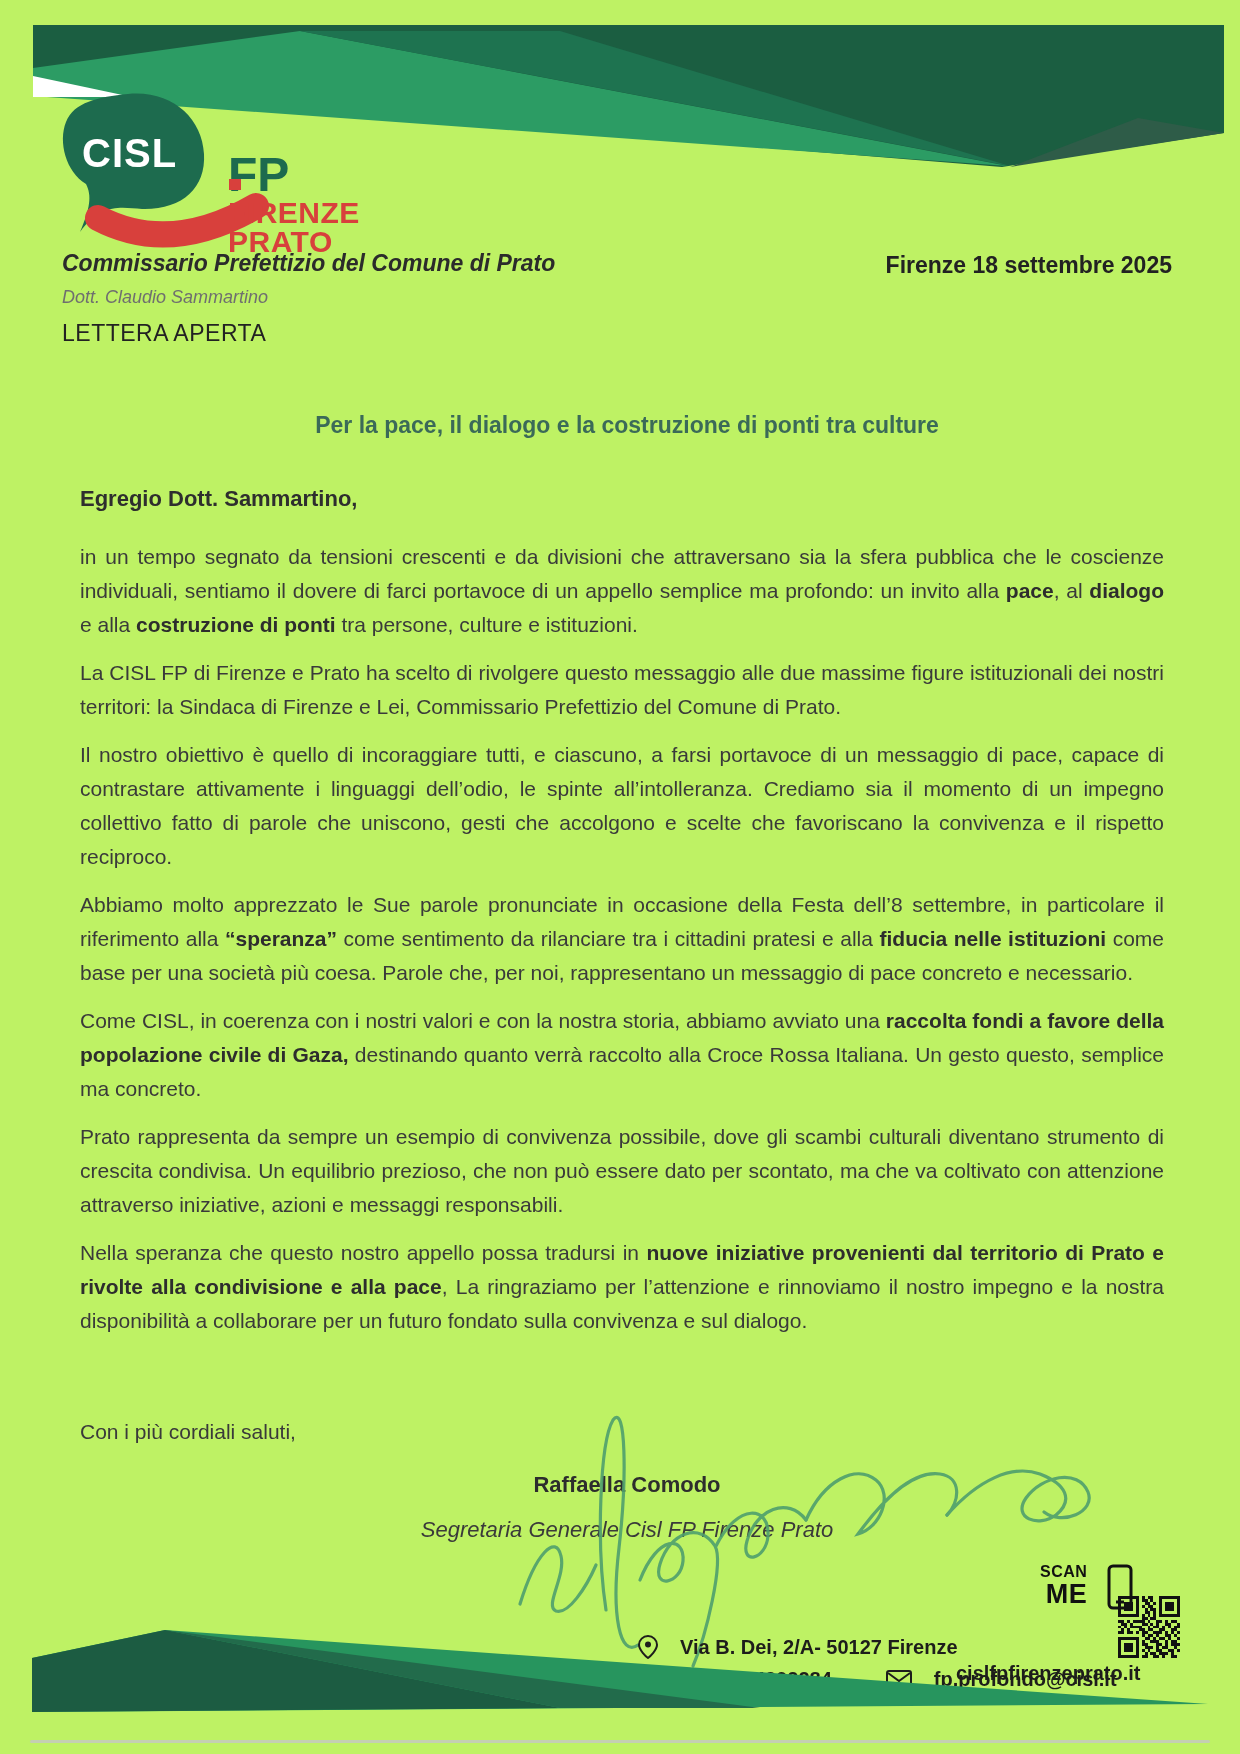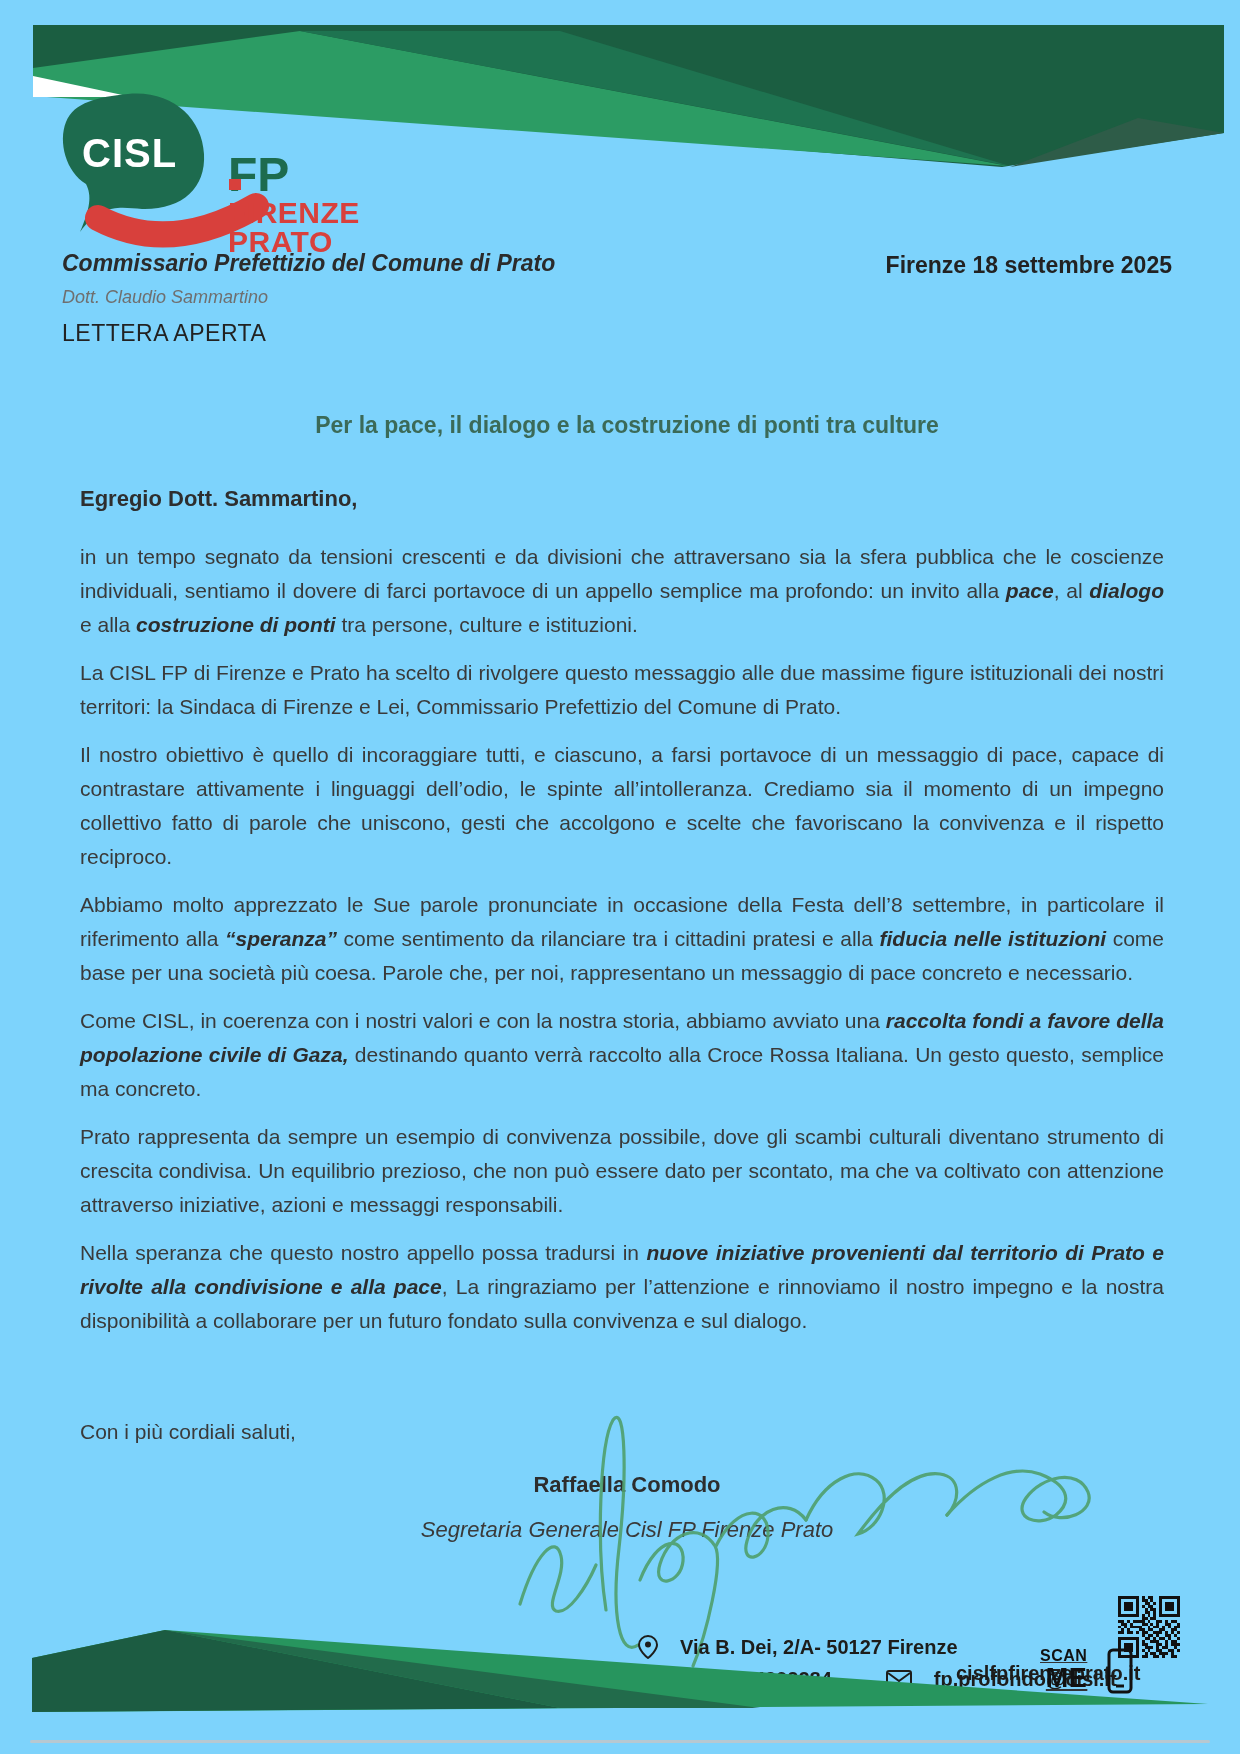--- a/index.html
+++ b/index.html
@@ -1,18 +1,18 @@
 <!DOCTYPE html>
 <html><head>
 <meta charset="utf-8">
 <style>
   html,body { margin:0; padding:0; background:#e8e8e8; }
   .page {
     position:relative; width:1240px; height:1754px; margin:0 auto;
-    background:#7dd3fc; overflow:hidden;
+    background:#bef264; overflow:hidden;
     font-family:"Liberation Sans","DejaVu Sans",sans-serif;
     color:#333;
   }
   svg text { font-family:"Liberation Sans","DejaVu Sans",sans-serif; }
 
   .top-banner { position:absolute; top:0; left:0; width:1240px; height:200px; }
   .bottom-banner { position:absolute; top:1624px; left:0; width:1240px; height:126px; }
 
   .logo { position:absolute; left:50px; top:88px; width:340px; height:175px; }
 
@@ -26,33 +26,33 @@
     position:absolute; left:7px; width:1240px; top:412px;
     text-align:center; font-size:23px; font-weight:700; color:#3b6a58;
   }
   .salutation { position:absolute; left:80px; top:486px; font-size:22px; font-weight:700; color:#2e2e2e; }
 
   .letter-body { position:absolute; left:80px; top:540px; width:1084px; }
   .para {
     margin:0 0 14px 0; font-size:21px; line-height:34px;
     text-align:justify; color:#3a3a3a;
   }
-  .para b { color:#2d2d2d;font-style:italic; }
+  .para b { color:#2d2d2d; }
 
   .closing { position:absolute; left:80px; top:1420px; font-size:21px; color:#3a3a3a; }
   .sig-name { position:absolute; left:7px; width:1240px; top:1472px; text-align:center; font-size:22px; font-weight:700; color:#2d2d2d; }
   .sig-role { position:absolute; left:7px; width:1240px; top:1517px; text-align:center; font-size:22px; font-style:italic; color:#3a3a3a; }
   .signature-ink { position:absolute; left:0; top:0; width:1240px; height:1754px; pointer-events:none; }
 
   .footer-contact { position:absolute; left:638px; top:1632px; }
   .contact-row { display:flex; align-items:center; gap:22px; height:30px; font-size:20px; font-weight:700; color:#1d1d1b; }
   .contact-row + .contact-row { margin-top:2px; }
   .contact-sep { width:10px; }
   .website { position:absolute; left:956px; top:1662px; font-size:20px; font-weight:700; color:#1d1d1b; }
-  .scanme { position:absolute; left:1040px; top:1648px; display:flex; gap:20px;text-decoration:underline; }
+  .scanme { position:absolute; left:1040px; top:1564px; display:flex; gap:20px; }
   .scanme-text { text-align:right; line-height:1; color:#111; }
   .scan-word { font-size:16px; font-weight:700; letter-spacing:0.5px; }
   .me-word { font-size:27px; font-weight:700; letter-spacing:0.5px; margin-top:1px; }
   .qr { position:absolute; left:1118px; top:1596px; width:62px; height:62px; }
 
   .scan-hairline { position:absolute; left:30px; top:1740px; width:1180px; height:3px; background:#c6c6c6; opacity:0.8; border-radius:2px; }
 </style>
 </head>
 <body>
 

